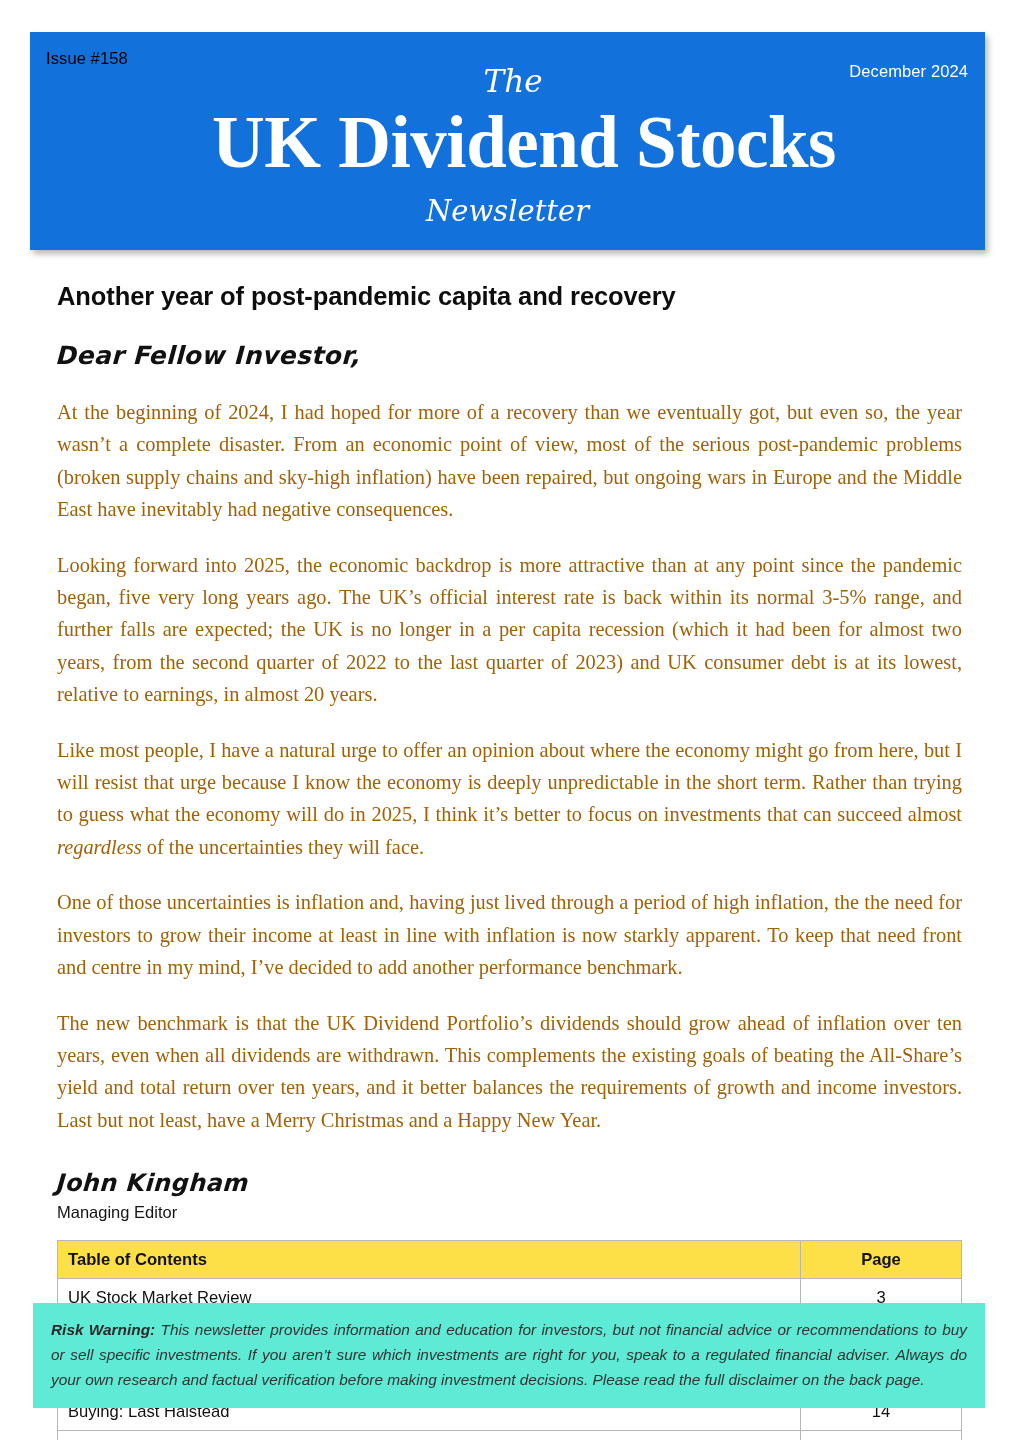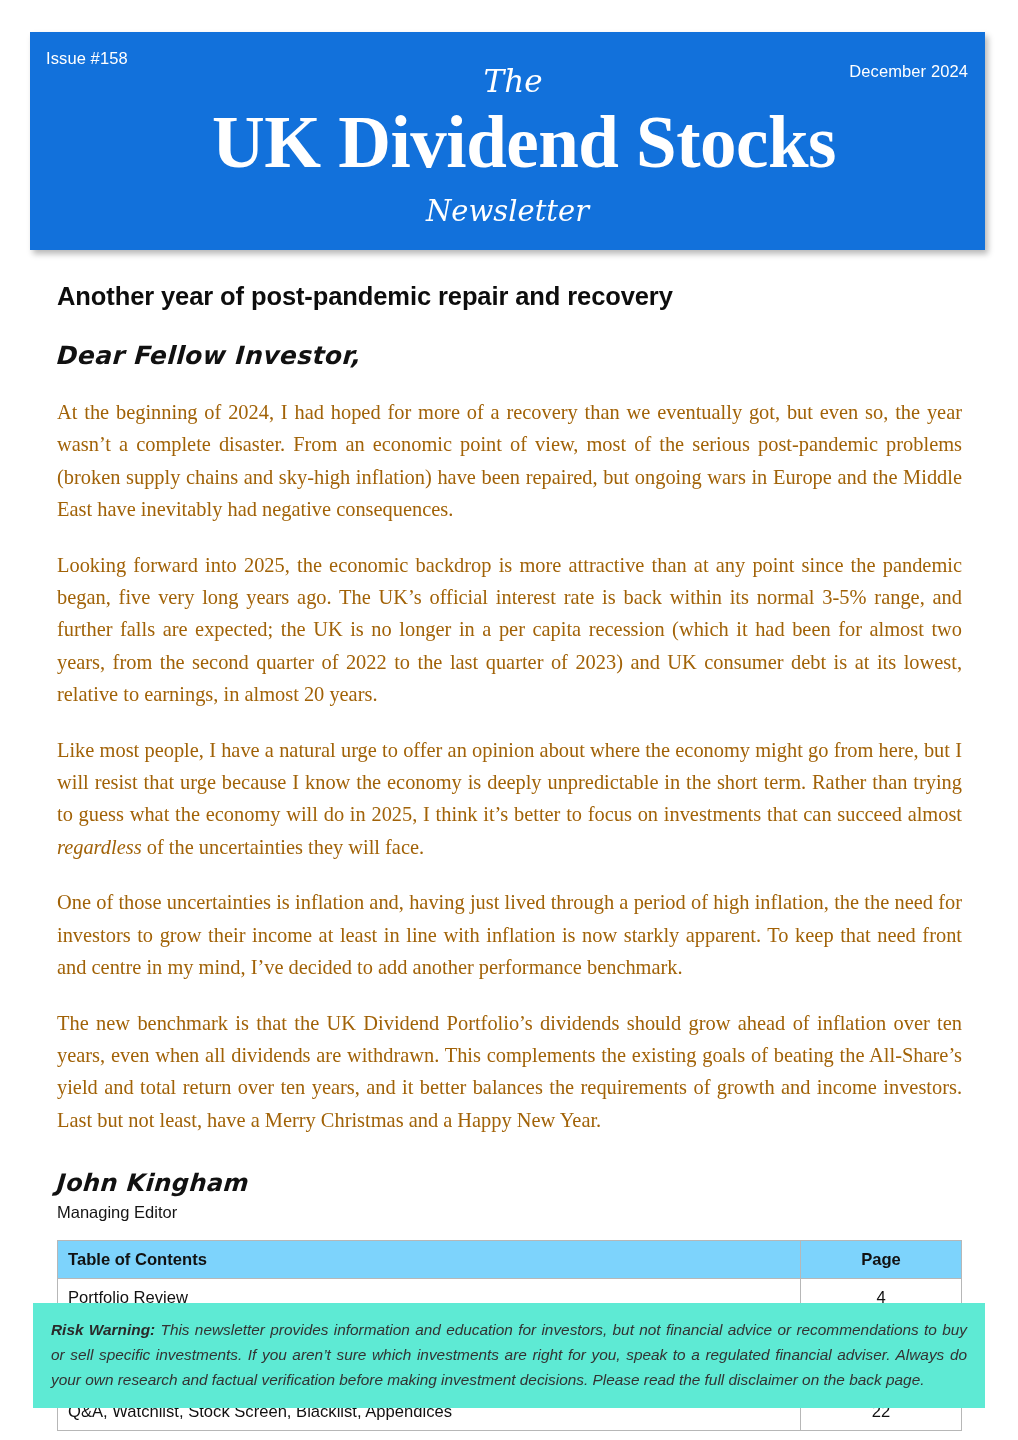--- a/index.html
+++ b/index.html
@@ -30,21 +30,21 @@
     width: 955px;
     height: 218px;
     background: #1271DB;
     box-shadow: 3px 4px 6px rgba(0,0,0,0.28);
     box-sizing: border-box;
   }
   .masthead-issue {
     position: absolute;
     left: 16px;
     top: 17px;
-    color: #ffffff;
+    color: #000000;
     font-size: 16.5px;
     font-family: "Liberation Sans", sans-serif;
     letter-spacing: 0.1px;
   }
   .masthead-date {
     position: absolute;
     right: 17px;
     top: 30px;
     color: #ffffff;
     font-size: 16.5px;
@@ -158,21 +158,21 @@
   }
   .toc th, .toc td {
     border: 1px solid #b7b7b7;
     font-family: "Liberation Sans", sans-serif;
     font-size: 16.6px;
     color: #111111;
     padding: 6px 10px;
     height: 25px;
   }
   .toc thead th {
-    background: #7dd3fc;
+    background: #fde047;
     font-weight: bold;
     margin-left: 24px;
   }
   .toc .col-title { text-align: left; }
   .toc .col-page  { text-align: center; width: 140px; }
 
   
   .risk {
     position: absolute;
     left: 33px;
@@ -205,21 +205,21 @@
   <div class="masthead">
     <div class="masthead-issue">Issue #158</div>
     <div class="masthead-date">December 2024</div>
     <div class="masthead-the">The</div>
     <div class="masthead-title">UK Dividend Stocks</div>
     <div class="masthead-sub">Newsletter</div>
   </div>
 
   <div class="content">
 
-    <h1 class="headline">Another year of post-pandemic repair and recovery</h1>
+    <h1 class="headline">Another year of post-pandemic capita and recovery</h1>
 
     <div class="greeting">Dear Fellow Investor,</div>
 
     <div class="body-text">
       <p>At the beginning of 2024, I had hoped for more of a recovery than we eventually got, but even so, the year wasn’t a complete disaster. From an economic point of view, most of the serious post-pandemic problems (broken supply chains and sky-high inflation) have been repaired, but ongoing wars in Europe and the Middle East have inevitably had negative consequences.</p>
       <p>Looking forward into 2025, the economic backdrop is more attractive than at any point since the pandemic began, five very long years ago. The UK’s official interest rate is back within its normal 3-5% range, and further falls are expected; the UK is no longer in a per capita recession (which it had been for almost two years, from the second quarter of 2022 to the last quarter of 2023) and UK consumer debt is at its lowest, relative to earnings, in almost 20 years.</p>
       <p><span>Like most people, I have a natural urge to offer an opinion about where the economy might go from here, but I will resist that urge because I know the economy is deeply unpredictable in the short term. Rather than trying to guess what the economy will do in 2025, I think it’s better to focus on investments that can succeed almost </span><em>regardless</em><span> of the uncertainties they will face.</span></p>
       <p>One of those uncertainties is inflation and, having just lived through a period of high inflation, the the need for investors to grow their income at least in line with inflation is now starkly apparent. To keep that need front and centre in my mind, I’ve decided to add another performance benchmark.</p>
       <p>The new benchmark is that the UK Dividend Portfolio’s dividends should grow ahead of inflation over ten years, even when all dividends are withdrawn. This complements the existing goals of beating the All-Share’s yield and total return over ten years, and it better balances the requirements of growth and income investors. Last but not least, have a Merry Christmas and a Happy New Year.</p>
     </div>
@@ -229,20 +229,24 @@
 
     <table class="toc">
       <thead>
         <tr>
           <th class="col-title">Table of Contents</th>
           <th class="col-page">Page</th>
         </tr>
       </thead>
       <tbody>
         <tr>
+          <td class="col-title">UK Stock Market Review</td>
+          <td class="col-page">3</td>
+        </tr>
+        <tr>
           <td class="col-title">Portfolio Review</td>
           <td class="col-page">4</td>
         </tr>
         <tr>
           <td class="col-title">Interim &amp; Annual Reviews: Burberry, Telecom plus, Imperial Brands</td>
           <td class="col-page">10</td>
         </tr>
         <tr>
           <td class="col-title">Buying: Last Halstead</td>
           <td class="col-page">14</td>

